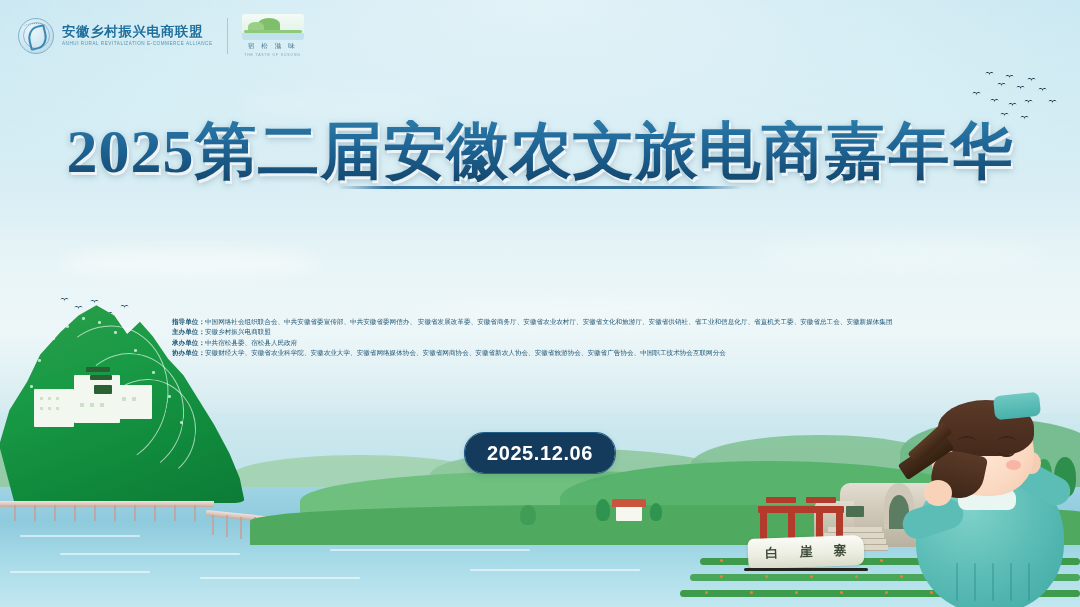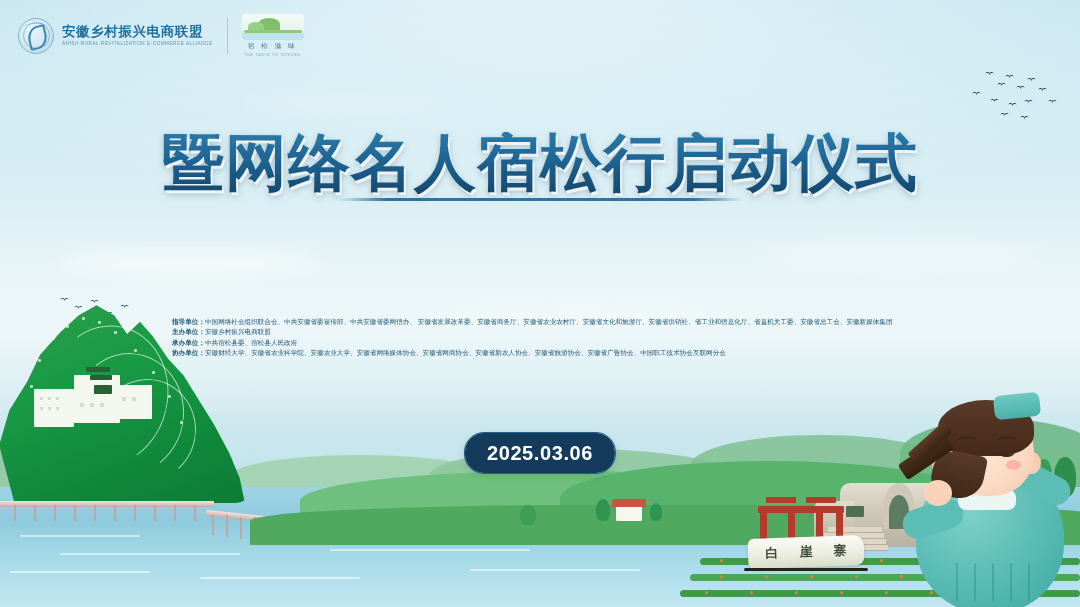--- a/index.html
+++ b/index.html
@@ -222,21 +222,21 @@
         <div class="band" style="top:16px;"></div>
         <div class="band2" style="top:20px;"></div>
         <div class="water"></div>
       </div>
       <div class="susong-cn">宿 松 滋 味</div>
       <div class="susong-en">THE TASTE OF SUSONG</div>
     </div>
   </div>
 
   <div class="title-wrap">
-    <div class="title-line title-2">暨网络名人宿松行启动仪式</div>
+    <div class="title-line title-1">2025第二届安徽农文旅电商嘉年华</div>
     <div class="title-underline"></div>
   </div>
 
   <div class="orgs">
     <div class="org-row">
       <span class="org-label">指导单位：</span>
       <span class="org-value">中国网络社会组织联合会、中共安徽省委宣传部、中共安徽省委网信办、 安徽省发展改革委、安徽省商务厅、安徽省农业农村厅、安徽省文化和旅游厅、安徽省供销社、省工业和信息化厅、省直机关工委、安徽省总工会、安徽新媒体集团</span>
     </div>
     <div class="org-row">
       <span class="org-label">主办单位：</span>
@@ -246,21 +246,21 @@
       <span class="org-label">承办单位：</span>
       <span class="org-value">中共宿松县委、宿松县人民政府</span>
     </div>
     <div class="org-row">
       <span class="org-label">协办单位：</span>
       <span class="org-value">安徽财经大学、安徽省农业科学院、安徽农业大学、安徽省网络媒体协会、安徽省网商协会、安徽省新农人协会、安徽省旅游协会、安徽省广告协会、中国职工技术协会互联网分会</span>
     </div>
   </div>
 
   <div class="pill">
-    <div class="pill-date">2025.03.06</div>
+    <div class="pill-date">2025.12.06</div>
   </div>
 
   <div class="land">
 
     <div class="far-hill" style="left:-20px;bottom:112px;width:200px;height:60px;background:#8fc79c;opacity:.85;"></div>
     <div class="far-hill" style="left:230px;bottom:108px;width:260px;height:44px;background:#9ed0a8;opacity:.8;"></div>
     <div class="far-hill" style="left:430px;bottom:106px;width:300px;height:52px;background:#8cc79a;opacity:.85;"></div>
     <div class="far-hill" style="left:690px;bottom:110px;width:260px;height:62px;background:#7fc091;opacity:.85;"></div>
     <div class="far-hill" style="left:900px;bottom:118px;width:200px;height:70px;background:#6fb886;opacity:.9;"></div>
 

